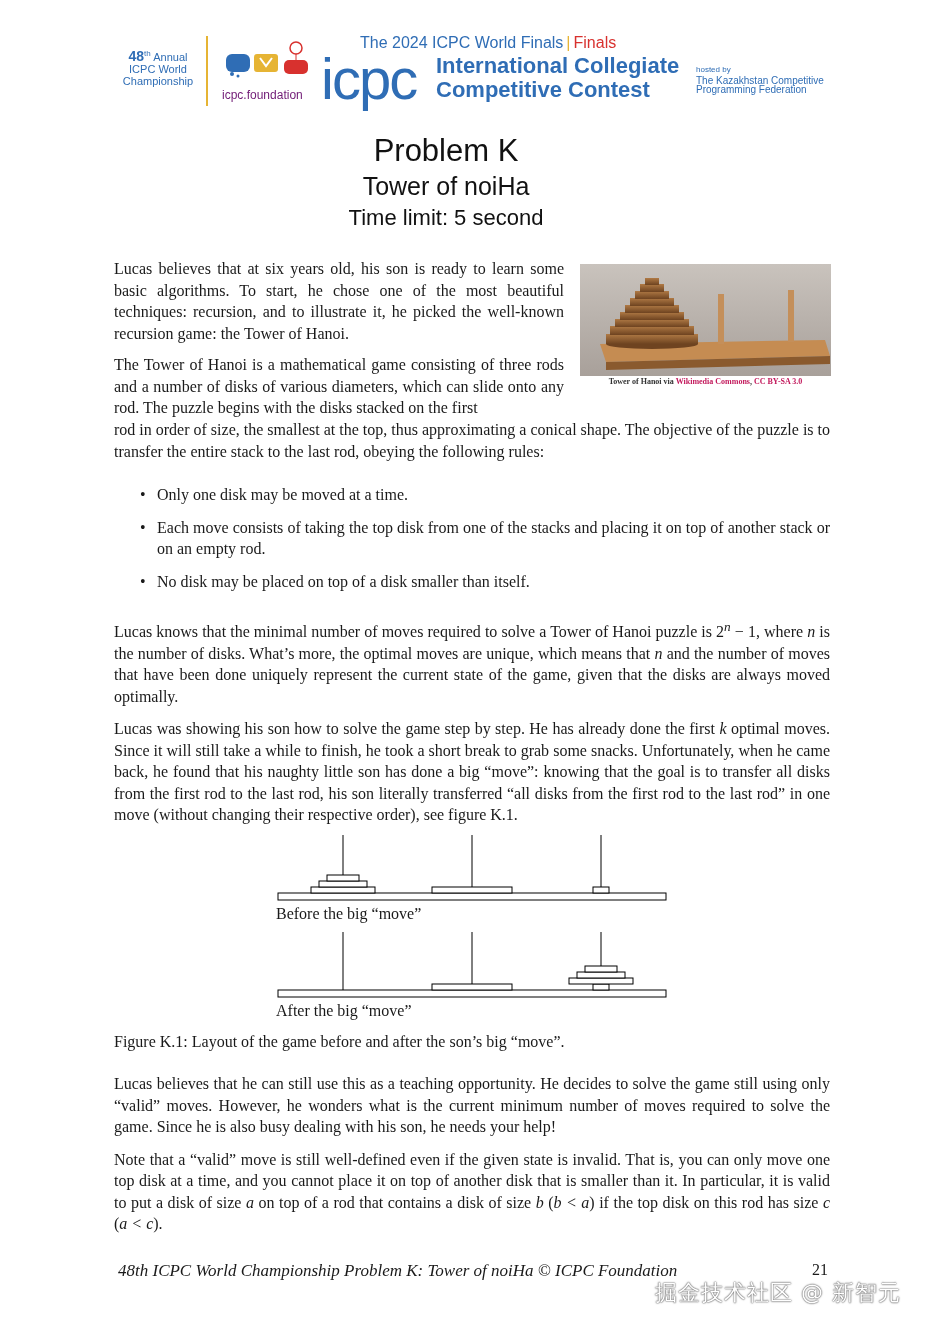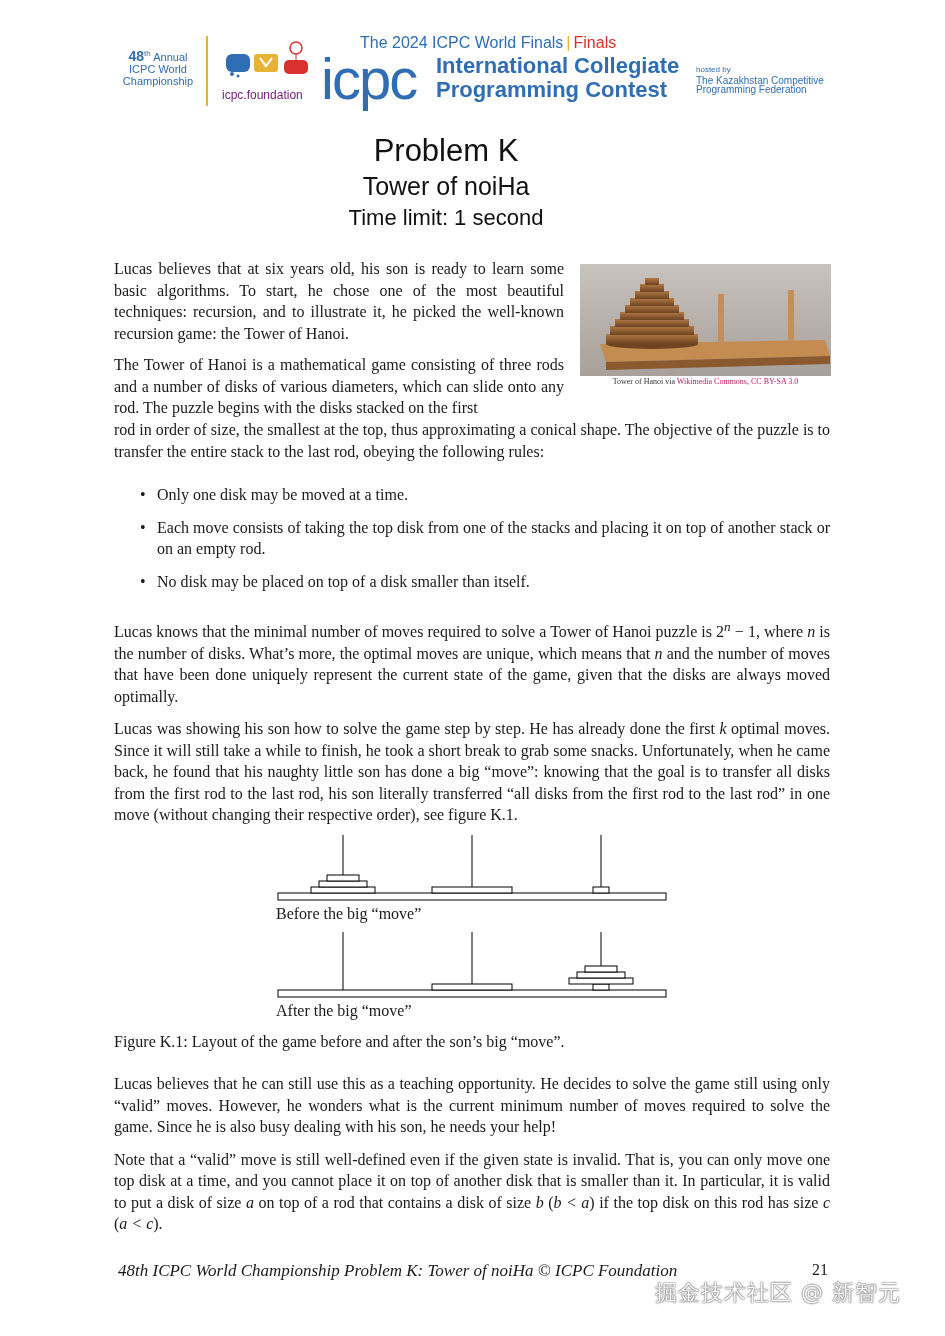--- a/index.html
+++ b/index.html
@@ -34,21 +34,21 @@
     font-family: "Liberation Sans", "DejaVu Sans", sans-serif; color: #111; }
   .t1 { font-size: 31px; line-height: 38px; }
   .t2 { font-size: 25px; line-height: 32px; }
   .t3 { font-size: 22px; line-height: 32px; }
 
   
   .content { position: absolute; left: 114px; width: 716px; font-size: 16px; line-height: 21.5px; text-align: justify; }
   p { margin: 0 0 11px 0; }
   .intro { position: absolute; left: 114px; top: 258px; width: 450px; font-size: 16px; line-height: 21.5px; text-align: justify; }
   .photo { position: absolute; left: 580px; top: 264px; width: 251px; height: 112px; }
-  .photo-cap { position: absolute; left: 580px; top: 377px; width: 251px; text-align: center; font-size: 8px; color: #333; }
+  .photo-cap { position: absolute; left: 580px; top: 377px; width: 251px; text-align: center; font-size: 8px; color: #333; font-weight: bold; }
   .photo-cap .lnk { color: #c2185b; }
   .p2a { position: absolute; left: 114px; top: 354px; width: 450px; font-size: 16px; line-height: 21.5px; text-align: justify; }
   .p2b { position: absolute; left: 114px; top: 419px; width: 716px; font-size: 16px; line-height: 21.5px; text-align: justify; }
   ul.rules { position: absolute; left: 114px; top: 484px; width: 716px; margin: 0; padding: 0; list-style: none; font-size: 16px; line-height: 21.5px; }
   ul.rules li { position: relative; padding-left: 43px; margin-bottom: 11px; text-align: justify; }
   ul.rules li .bullet { position: absolute; left: 26px; top: 0; }
   .sec2 { top: 616px; }
   i.m { font-family: "Liberation Serif", serif; font-style: italic; }
 
   .fig { position: absolute; left: 276px; width: 392px; }
@@ -90,33 +90,33 @@
       </g>
     </svg>
     <span class="lbl">icpc.foundation</span>
   </div>
   <div class="wf">
     <span>The 2024 ICPC World Finals</span><span class="sep">|</span><span class="city">Finals</span>
   </div>
   <div class="icpc-logo">icpc</div>
   <div class="icpc-full">
     <span>International Collegiate</span><br>
-    <span>Programming Contest</span>
+    <span>Competitive Contest</span>
   </div>
   <div class="hosted">
     <span class="small">hosted by</span>
     <span class="org">The Kazakhstan Competitive</span>
     <span class="org">Programming Federation</span>
   </div>
 </div>
 
 <div class="titles">
   <div class="t1">Problem K</div>
   <div class="t2">Tower of noiHa</div>
-  <div class="t3">Time limit: 1 second</div>
+  <div class="t3">Time limit: 5 second</div>
 </div>
 
 <div class="intro">
   <span>Lucas believes that at six years old, his son is ready to learn some basic algorithms. To start, he chose one of the most beautiful techniques: recursion, and to illustrate it, he picked the well-known recursion game: the Tower of Hanoi.</span>
 </div>
 
 <svg class="photo" viewBox="0 0 251 112">
   <defs>
     <linearGradient id="bg" x1="0" y1="0" x2="0" y2="1">
       <stop offset="0" stop-color="#c9c3bd"></stop>

